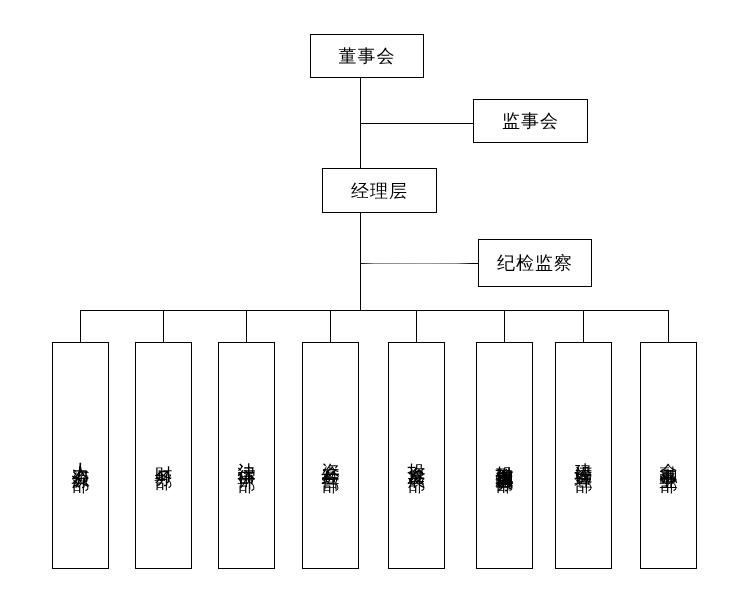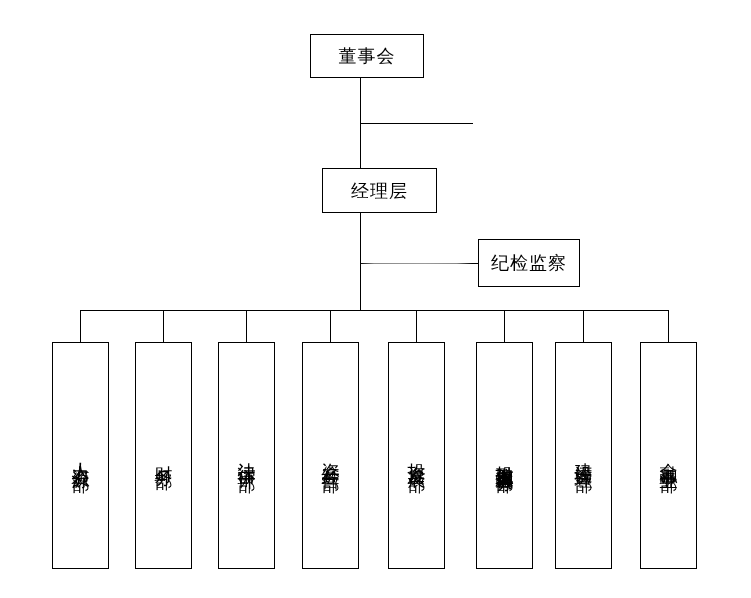--- a/index.html
+++ b/index.html
@@ -46,21 +46,21 @@
   .line.h { height: 1px; }
   .line.v { width: 1px; }
   .line.gray-mix {
     background: linear-gradient(to right, #000000 0%, #8a8a8a 12%, #9a9a9a 55%, #8a8a8a 82%, #000000 95%);
   }
 
   
   #box-board       { left: 310px; top: 34px;  width: 114px; height: 44px; }
   #box-supervisory { left: 473px; top: 99px;  width: 115px; height: 44px; }
   #box-management  { left: 322px; top: 168px; width: 115px; height: 45px; }
-  #box-discipline  { left: 478px; top: 239px; width: 102px; height: 48px; }
+  #box-discipline  { left: 478px; top: 239px; width: 114px; height: 48px; }
 
   .dept { top: 342px; width: 57px; height: 227px; }
   #dept-0 { left: 52px;  }
   #dept-1 { left: 135px; }
   #dept-2 { left: 218px; }
   #dept-3 { left: 302px; }
   #dept-4 { left: 388px; }
   #dept-5 { left: 476px; }
   #dept-6 { left: 555px; }
   #dept-7 { left: 640px; }
@@ -98,20 +98,23 @@
   <div class="line v drop" id="drop-3"></div>
   <div class="line v drop" id="drop-4"></div>
   <div class="line v drop" id="drop-5"></div>
   <div class="line v drop" id="drop-6"></div>
   <div class="line v drop" id="drop-7"></div>
 
   <div class="node h-text" id="box-board">
     <span>董事会</span>
   </div>
 
+  <div class="node h-text" id="box-supervisory">
+    <span>监事会</span>
+  </div>
 
   <div class="node h-text" id="box-management">
     <span>经理层</span>
   </div>
 
   <div class="node h-text" id="box-discipline">
     <span>纪检监察</span>
   </div>
 
   <div class="node v-text dept" id="dept-0">

